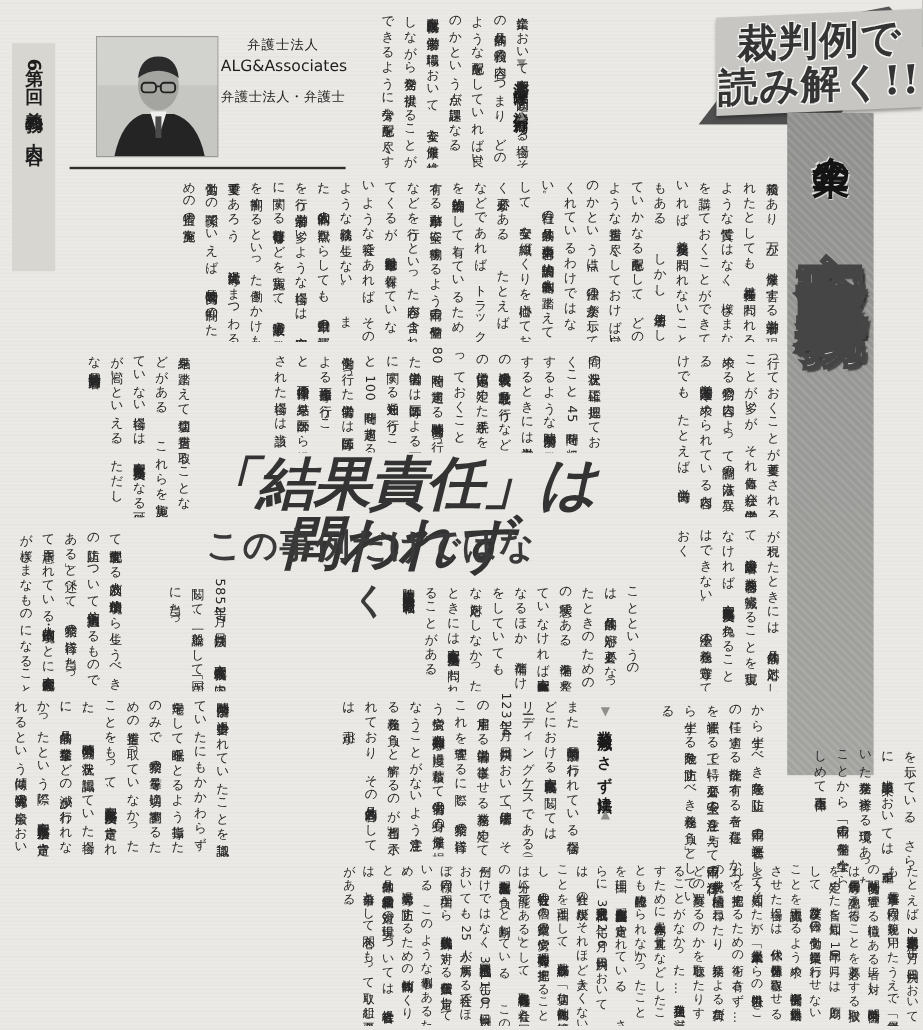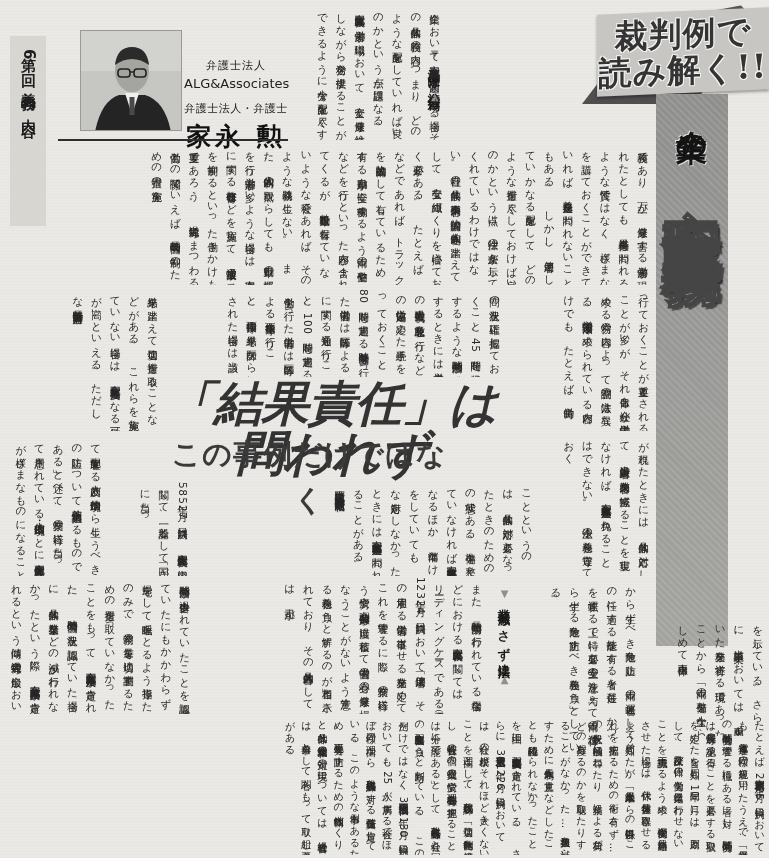--- a/index.html
+++ b/index.html
@@ -22,21 +22,21 @@
     display:flex;align-items:center;justify-content:flex-start;
     padding-top:10px;box-sizing:border-box;
   }
   .series-round{font-size:15px;font-weight:bold;letter-spacing:3px;color:#1d1d1d;}
   .series-topic{font-size:15px;font-weight:bold;letter-spacing:3px;color:#1d1d1d;margin-top:16px;}
   
   .photo{position:absolute;left:80px;top:30px;width:102px;height:101px;
     background:linear-gradient(135deg,#d9d9d6 0%,#c2c2bf 55%,#ababa8 100%);
     border:1px solid #9a9a96;box-sizing:border-box;overflow:hidden;}
   
-  .caption{position:absolute;left:184px;top:30px;width:104px;height:106px;text-align:center;margin-top:28px;}
+  .caption{position:absolute;left:184px;top:30px;width:104px;height:106px;text-align:center;}
   .cap-firm{font-size:11px;color:#1e1e1e;letter-spacing:1px;line-height:1.5;}
   .cap-firm-en{font-size:13px;color:#1e1e1e;line-height:1.4;}
   .cap-role{font-size:11px;color:#1e1e1e;margin-top:8px;letter-spacing:.5px;}
   .cap-name{font-size:25px;font-weight:bold;color:#111;margin-top:4px;
     font-family:"DejaVu Serif","Liberation Serif",serif;letter-spacing:4px;}
   .rule{position:absolute;left:58px;top:139px;width:230px;height:2px;background:#2e2e2e;}
   
   .banner-dark-tr{position:absolute;left:688px;top:0;width:81px;height:52px;background:#575757;
     clip-path:polygon(0 30%,100% 0,100% 75%,50% 100%,0 68%);}
   .banner-notch{position:absolute;left:736px;top:0;width:33px;height:36px;background:#eae9e5;
@@ -119,21 +119,20 @@
       <rect x="37" y="38" width="12" height="8" rx="3" fill="none" stroke="#222" stroke-width="1.6"></rect>
       <rect x="53" y="38" width="12" height="8" rx="3" fill="none" stroke="#222" stroke-width="1.6"></rect>
       <line x1="49" y1="41" x2="53" y2="41" stroke="#222" stroke-width="1.4"></line>
     </svg>
   </div>
 
   <div class="caption">
     <div class="cap-firm">弁護士法人</div>
     <div class="cap-firm-en">ALG&amp;Associates</div>
     <div class="cap-role">弁護士法人・弁護士</div>
-    <div class="cap-name">家永 勲</div>
   </div>
   <div class="rule"></div>
 
   <div class="banner-dark-tr"></div>
   <div class="banner-notch"></div>
   <div class="banner-dark-bl"></div>
   <div class="banner">
     <div class="banner-line">裁判例で</div>
     <div class="banner-line">読み解く!!</div>
   </div>

